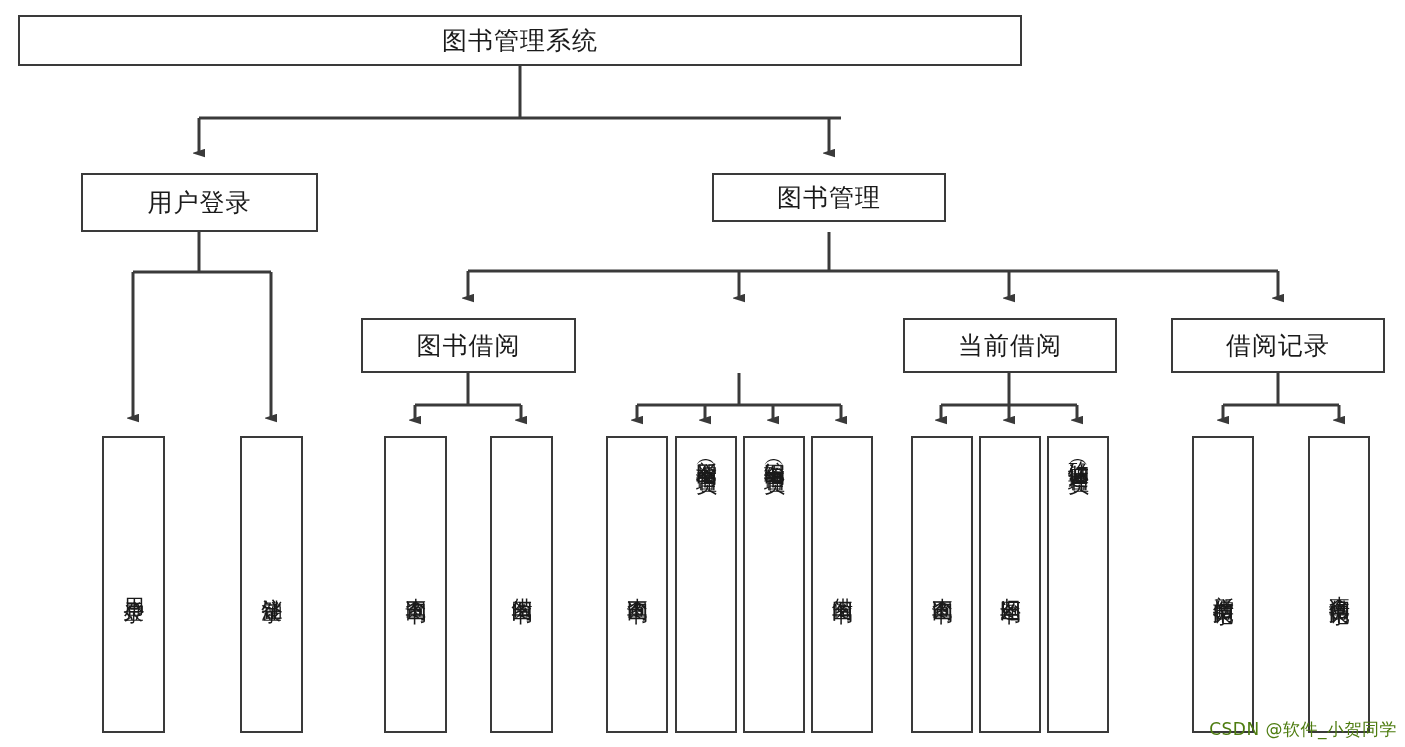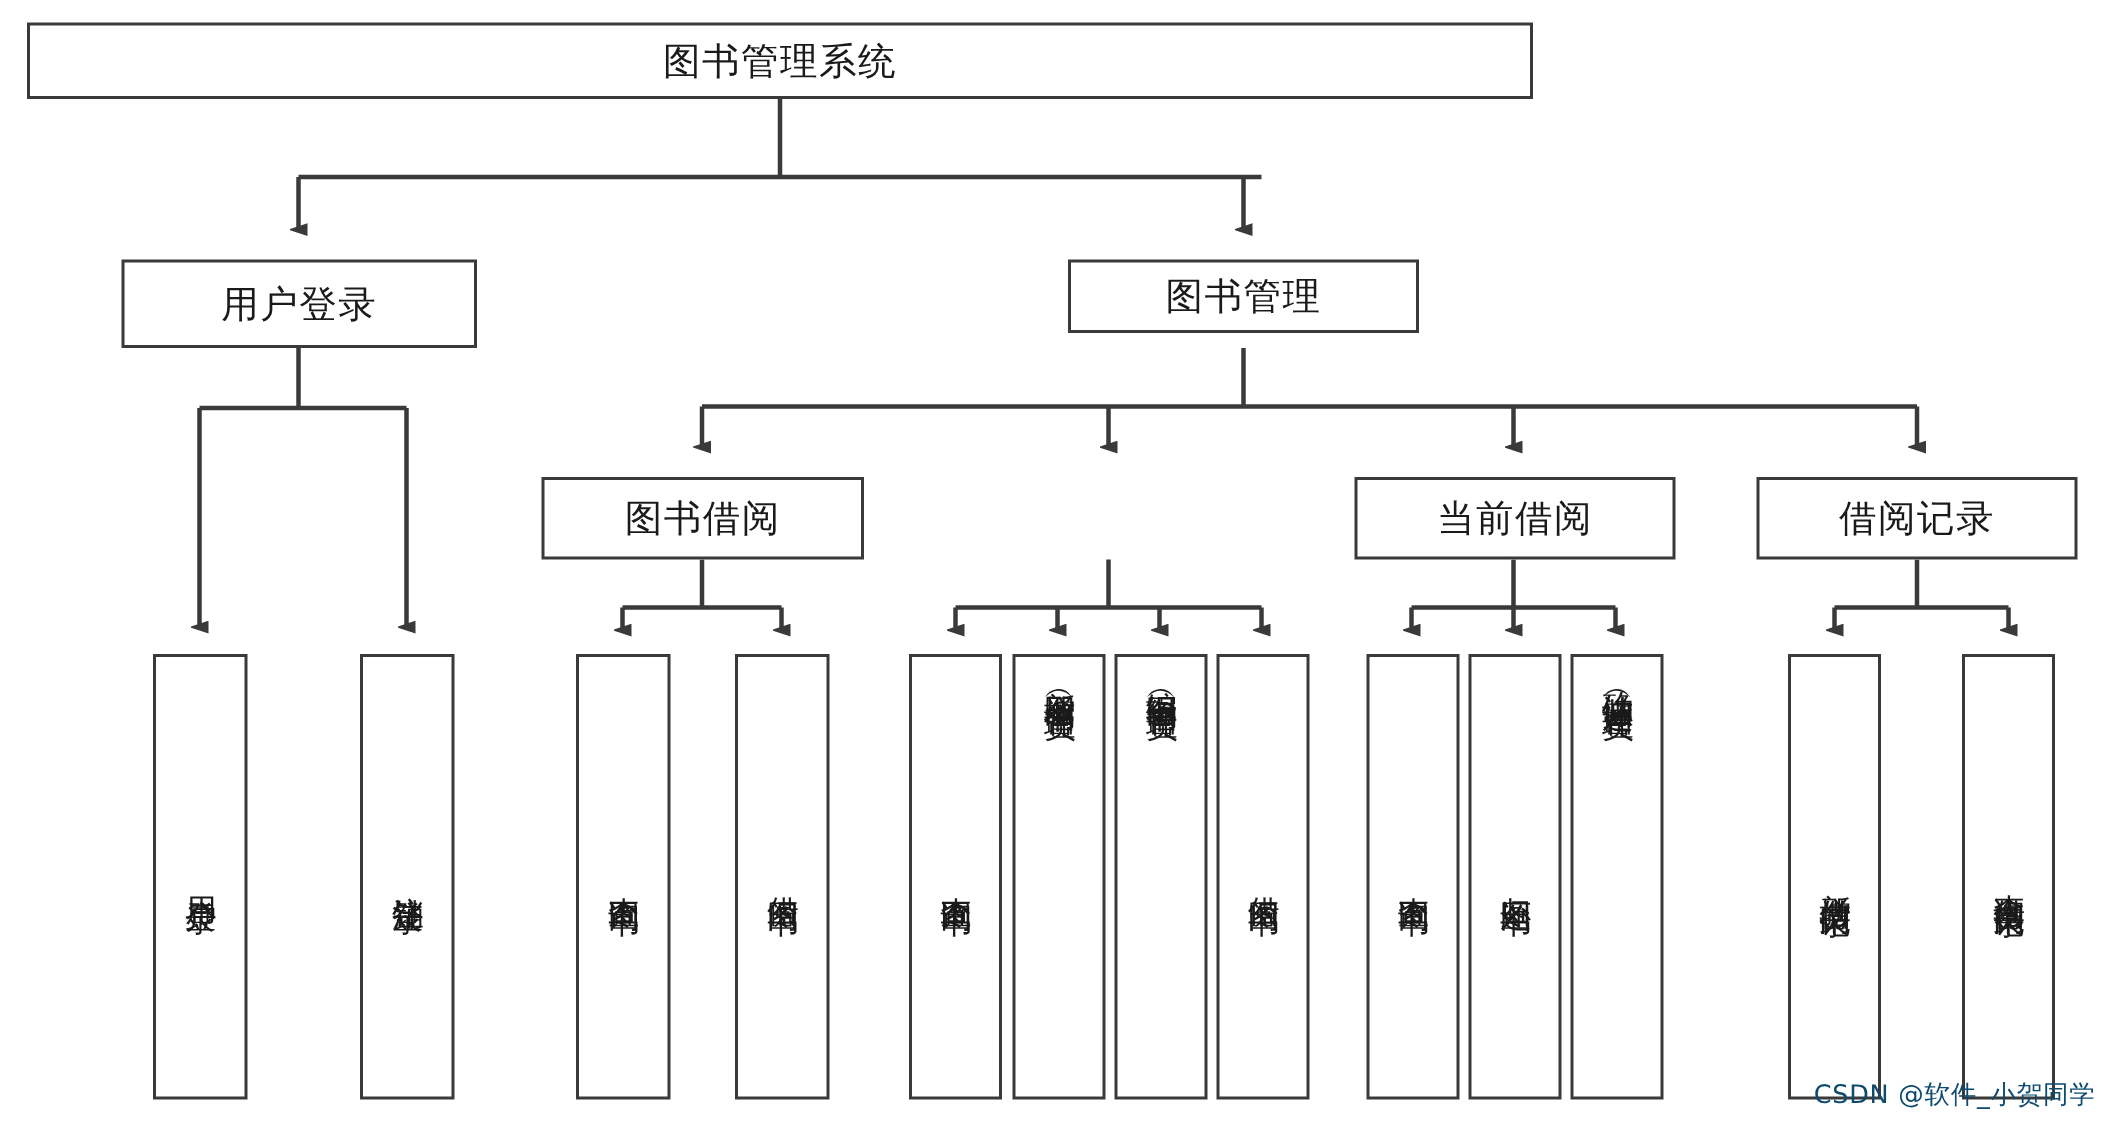--- a/index.html
+++ b/index.html
@@ -65,21 +65,21 @@
   }
   .leaf-inner.top {
     align-items: flex-start;
     padding-top: 6px;
   }
   .watermark {
     position: absolute;
     right: 8px;
     bottom: 6px;
     font-size: 17px;
-    color: #0c4a6e;
+    color: #4d7c0f;
     letter-spacing: 0.5px;
     white-space: nowrap;
     user-select: none;
   }
 </style>
 </head>
 <body>
 
 <div id="canvas">
 

